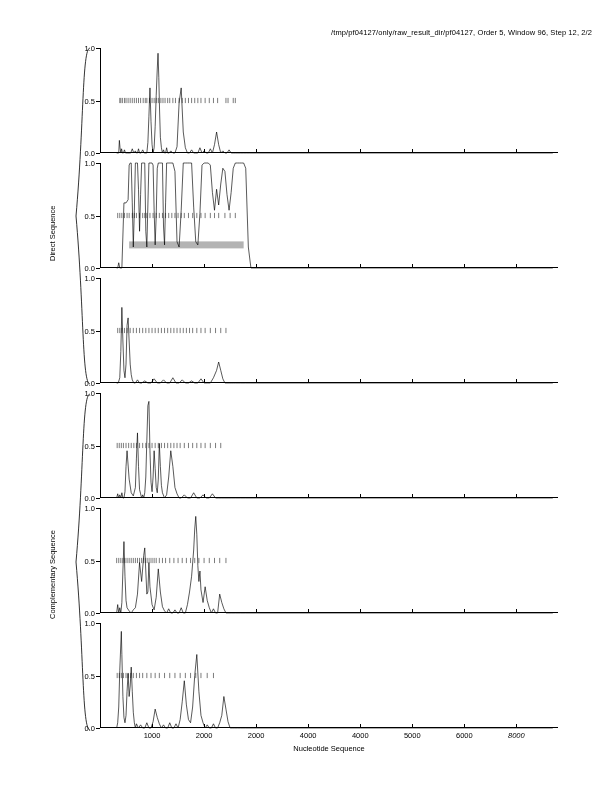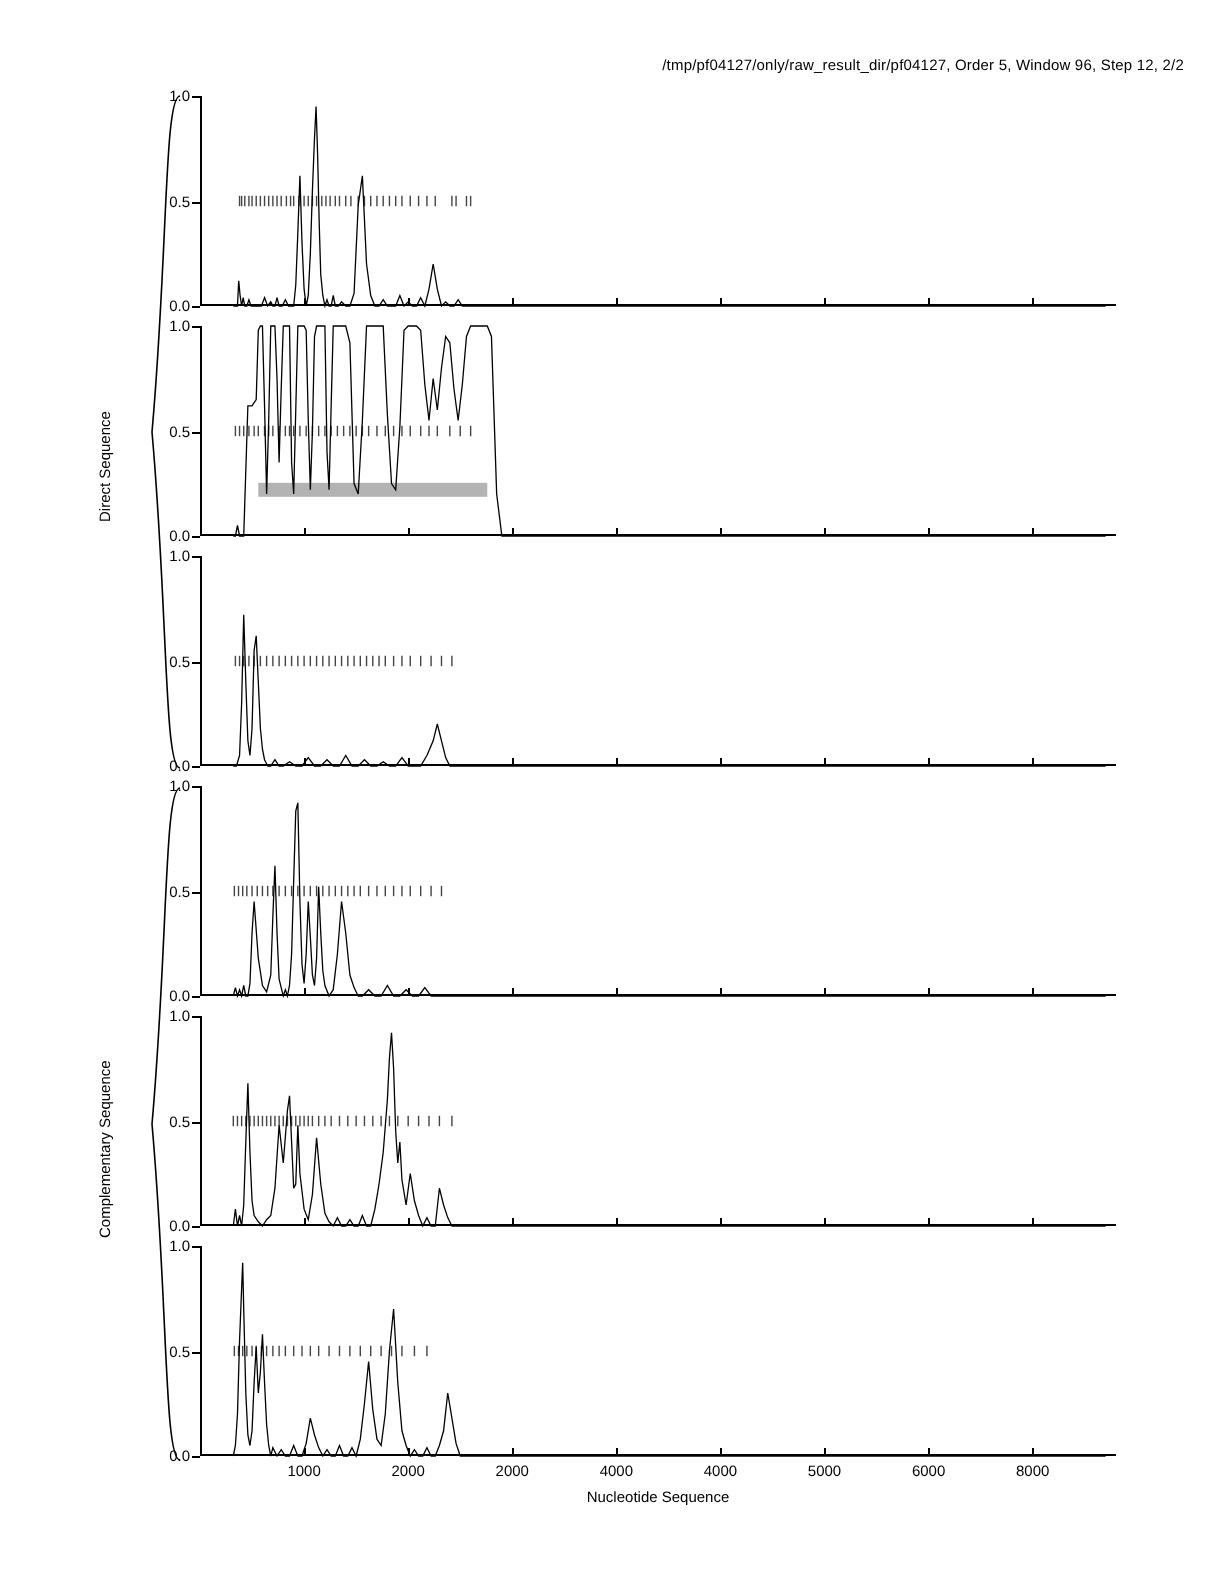--- a/index.html
+++ b/index.html
@@ -442,21 +442,21 @@
         <div class="xtick-label" style="left: 156.136px;">2000</div>
         <div class="xtick" style="left: 208.182px;"></div>
         <div class="xtick-label" style="left: 208.182px; text-align: center;">4000</div>
         <div class="xtick" style="left: 260.227px;"></div>
         <div class="xtick-label" style="left: 260.227px;">4000</div>
         <div class="xtick" style="left: 312.273px;"></div>
         <div class="xtick-label" style="left: 312.273px;">5000</div>
         <div class="xtick" style="left: 364.318px;"></div>
         <div class="xtick-label" style="left: 364.318px;">6000</div>
         <div class="xtick" style="left: 416.364px;"></div>
-        <div class="xtick-label" style="left: 416.364px;">8000</div>
+        <div class="xtick-label" style="left: 416.364px; font-style: italic;">8000</div>
         <svg class="svg-layer" viewBox="0 0 458 105" preserveAspectRatio="none">
           <g>
             <line x1="17.175" x2="17.175" y1="49.9" y2="55.1" stroke="#444" stroke-width="0.7"></line>
             <line x1="19.256818181818183" x2="19.256818181818183" y1="49.9" y2="55.1" stroke="#444" stroke-width="0.7"></line>
             <line x1="21.338636363636365" x2="21.338636363636365" y1="49.9" y2="55.1" stroke="#444" stroke-width="0.7"></line>
             <line x1="23.420454545454547" x2="23.420454545454547" y1="49.9" y2="55.1" stroke="#444" stroke-width="0.7"></line>
             <line x1="26.022727272727273" x2="26.022727272727273" y1="49.9" y2="55.1" stroke="#444" stroke-width="0.7"></line>
             <line x1="28.104545454545455" x2="28.104545454545455" y1="49.9" y2="55.1" stroke="#444" stroke-width="0.7"></line>
             <line x1="30.706818181818182" x2="30.706818181818182" y1="49.9" y2="55.1" stroke="#444" stroke-width="0.7"></line>
             <line x1="33.309090909090905" x2="33.309090909090905" y1="49.9" y2="55.1" stroke="#444" stroke-width="0.7"></line>

